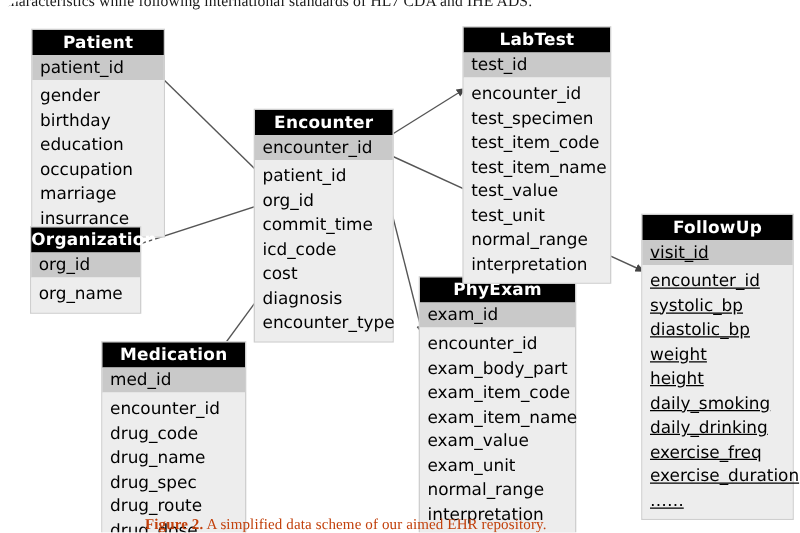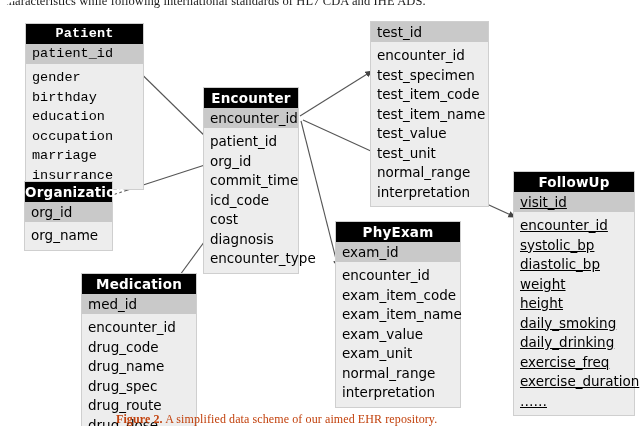--- a/index.html
+++ b/index.html
@@ -77,24 +77,24 @@
   .entity-field {
     font-size: 13.5px;
     line-height: 19.5px;
     height: 19.5px;
     padding-left: 6px;
     color: #000000;
     white-space: nowrap;
   }
 
   
-  #entity-patient      { left: 25px;  top: 23px;  width: 119px; font-family: Liberation Mono, monospace; }
+  #entity-patient      { left: 25px;  top: 23px;  width: 107px; }
   #entity-organization { left: 24px;  top: 181px; width: 89px; }
   #entity-medication   { left: 81px;  top: 273px; width: 116px; }
-  #entity-encounter    { left: 203px; top: 87px;  width: 96px; }
+  #entity-encounter    { left: 203px; top: 87px;  width: 112px; }
   #entity-phyexam      { left: 335px; top: 221px; width: 126px; }
   #entity-labtest      { left: 370px; top: 21px;  width: 119px; }
   #entity-followup     { left: 513px; top: 171px; width: 122px; text-decoration: underline; }
 </style>
 </head>
 <body>
 
 <div id="page">
 
   <div class="body-text" id="top-text">characteristics while following international standards of HL7 CDA and IHE ADS.</div>
@@ -165,30 +165,32 @@
       <div class="entity-field">diagnosis</div>
       <div class="entity-field">encounter_type</div>
     </div>
   </div>
 
   <div class="entity" id="entity-phyexam">
     <div class="entity-title">PhyExam</div>
     <div class="entity-key">exam_id</div>
     <div class="entity-fields">
       <div class="entity-field">encounter_id</div>
+      <div class="entity-field">exam_body_part</div>
       <div class="entity-field">exam_item_code</div>
       <div class="entity-field">exam_item_name</div>
       <div class="entity-field">exam_value</div>
       <div class="entity-field">exam_unit</div>
       <div class="entity-field">normal_range</div>
       <div class="entity-field">interpretation</div>
     </div>
   </div>
 
   <div class="entity" id="entity-labtest">
+    <div class="entity-title">LabTest</div>
     <div class="entity-key">test_id</div>
     <div class="entity-fields">
       <div class="entity-field">encounter_id</div>
       <div class="entity-field">test_specimen</div>
       <div class="entity-field">test_item_code</div>
       <div class="entity-field">test_item_name</div>
       <div class="entity-field">test_value</div>
       <div class="entity-field">test_unit</div>
       <div class="entity-field">normal_range</div>
       <div class="entity-field">interpretation</div>

